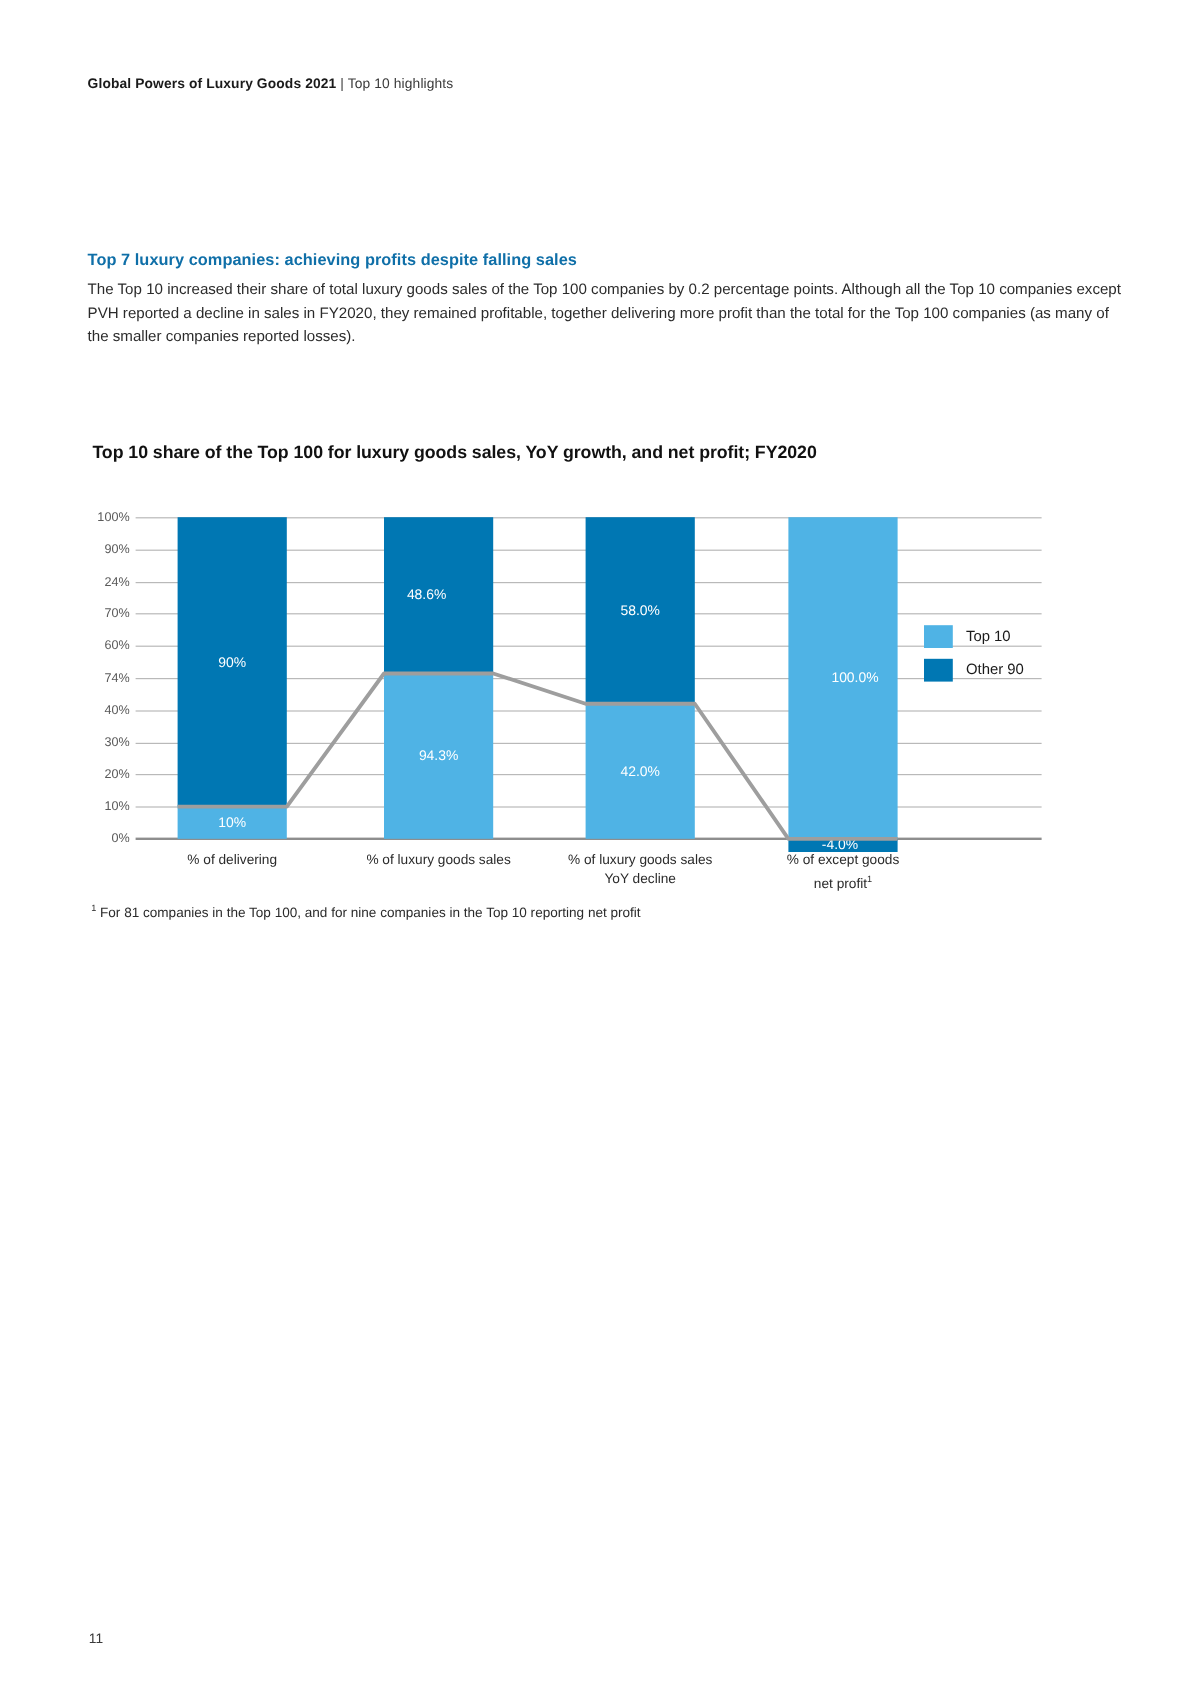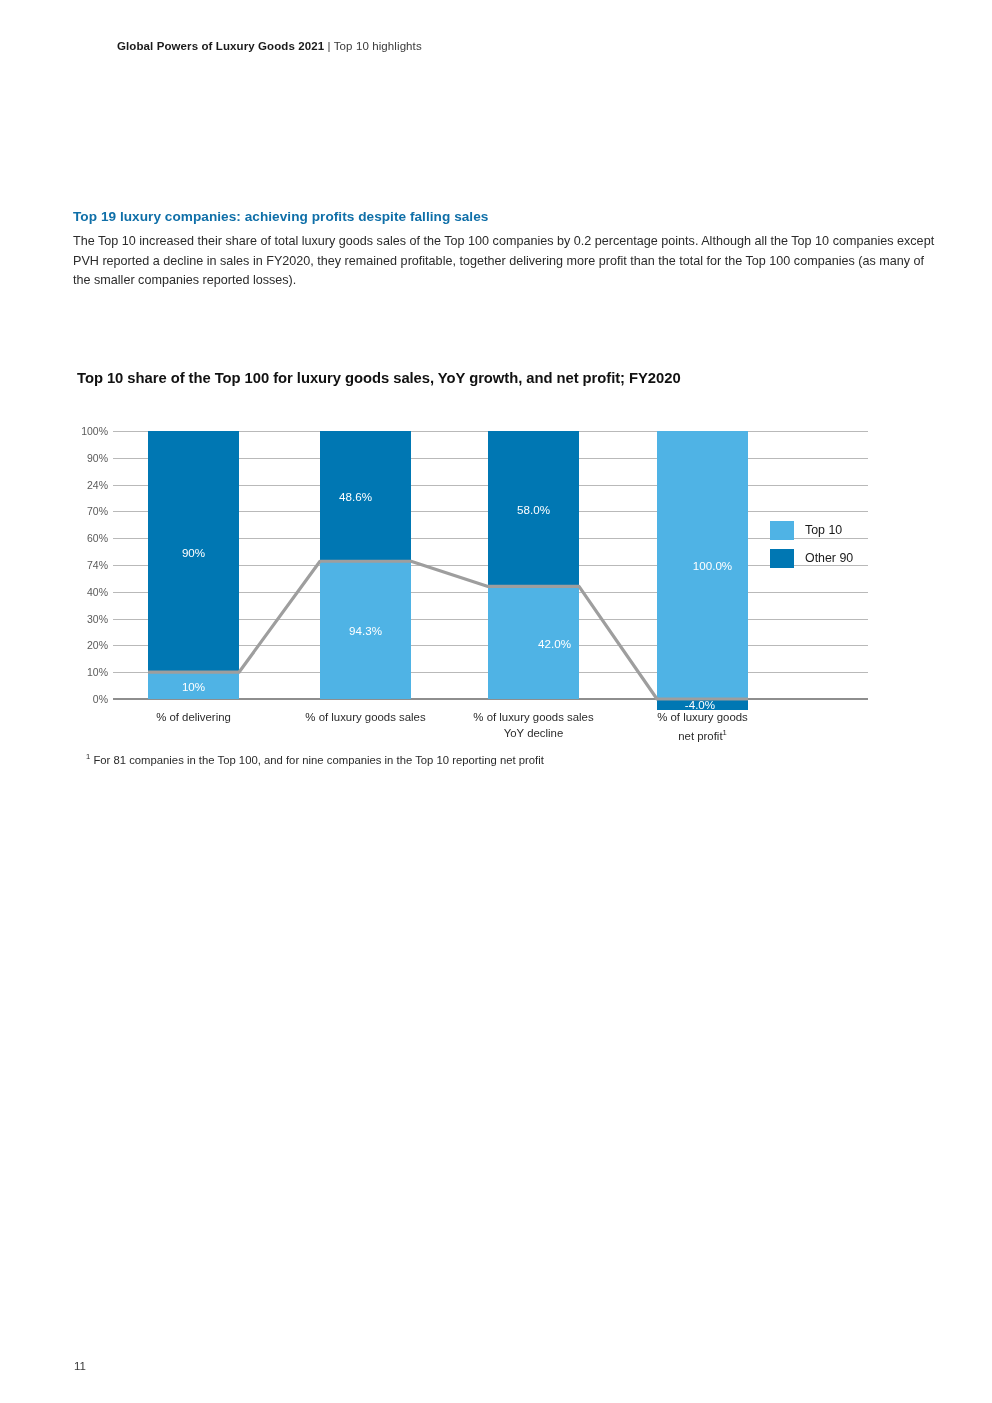--- a/index.html
+++ b/index.html
@@ -13,25 +13,24 @@
     position: relative;
     font-family: "Liberation Sans", sans-serif;
     color: #222222;
     overflow: hidden;
   }
 
   
   .doc-header {
     position: absolute;
     left: 73px;
-    top: 40px;
+    top: 64px;
     font-size: 11.5px;
     letter-spacing: 0.1px;
     white-space: nowrap;
-    margin-left: 44px;
   }
   .doc-header .bold { font-weight: bold; color: #1a1a1a; }
   .doc-header .sep  { color: #3a3a3a; font-weight: normal; }
   .doc-header .sub  { color: #3a3a3a; font-weight: normal; }
 
   
   .section-heading {
     position: absolute;
     left: 73px;
     top: 209px;
@@ -142,21 +141,21 @@
     margin-right: 11px;
   }
   .legend-text {
     font-size: 12.4px;
     color: #1a1a1a;
   }
 
   
   .footnote {
     position: absolute;
-    left: 86px;
+    left: 76px;
     top: 752px;
     font-size: 11.3px;
     color: #2b2b2b;
     white-space: nowrap;
   }
   .footnote sup { font-size: 7.6px; vertical-align: super; }
 
   
   .page-number {
     position: absolute;
@@ -168,21 +167,21 @@
 </style>
 </head>
 <body>
 
 <div class="doc-header">
   <span class="bold">Global Powers of Luxury Goods 2021</span>
   <span class="sep">|</span>
   <span class="sub">Top 10 highlights</span>
 </div>
 
-<div class="section-heading">Top 19 luxury companies: achieving profits despite falling sales</div>
+<div class="section-heading">Top 7 luxury companies: achieving profits despite falling sales</div>
 <div class="body-copy">The Top 10 increased their share of total luxury goods sales of the Top 100 companies by 0.2 percentage points. Although all the Top 10 companies except PVH reported a decline in sales in FY2020, they remained profitable, together delivering more profit than the total for the Top 100 companies (as many of the smaller companies reported losses).</div>
 
 <div class="chart-title">Top 10 share of the Top 100 for luxury goods sales, YoY growth, and net profit; FY2020</div>
 
 <div class="chart">
   <div id="chart-layer">
       <div class="zeroline" style="top: 698px;"></div>
       <div class="ytick" style="left: 62px; top: 699px;">0%</div>
       <div class="gridline" style="top: 672px;"></div>
       <div class="ytick" style="left: 62px; top: 672.2px;">10%</div>
@@ -206,21 +205,21 @@
       <div class="ytick" style="left: 62px; top: 431px;">100%</div>
       <div class="bar-seg" style="left: 148px; width: 91px; top: 672.2px; height: 26.8px; background: rgb(79, 179, 229);"></div>
       <div class="bar-label" style="left: 148px; width: 91px; top: 685.6px;">10%</div>
       <div class="bar-seg" style="left: 148px; width: 91px; top: 431px; height: 241.2px; background: rgb(0, 119, 179);"></div>
       <div class="bar-label" style="left: 148px; width: 91px; top: 551.6px;">90%</div>
       <div class="bar-seg" style="left: 320px; width: 91px; top: 561.248px; height: 137.752px; background: rgb(79, 179, 229);"></div>
       <div class="bar-label" style="left: 320px; width: 91px; top: 630.124px;">94.3%</div>
       <div class="bar-seg" style="left: 320px; width: 91px; top: 431px; height: 130.248px; background: rgb(0, 119, 179);"></div>
       <div class="bar-label" style="left: 320px; width: 71px; top: 496.124px;">48.6%</div>
       <div class="bar-seg" style="left: 488px; width: 91px; top: 586.44px; height: 112.56px; background: rgb(79, 179, 229);"></div>
-      <div class="bar-label" style="left: 488px; width: 91px; top: 642.72px; padding-left: 21px;">42.0%</div>
+      <div class="bar-label" style="left: 488px; width: 91px; top: 642.72px;">42.0%</div>
       <div class="bar-seg" style="left: 488px; width: 91px; top: 431px; height: 155.44px; background: rgb(0, 119, 179);"></div>
       <div class="bar-label" style="left: 488px; width: 91px; top: 508.72px;">58.0%</div>
       <div class="bar-seg" style="left: 657px; width: 91px; top: 431px; height: 268px; background: rgb(79, 179, 229);"></div>
       <div class="bar-label" style="left: 657px; width: 111px; top: 565px;">100.0%</div>
       <div class="bar-seg" style="left: 657px; width: 91px; top: 699px; height: 10.72px; background: rgb(0, 119, 179);"></div>
       <div class="bar-label" style="left: 657px; width: 86px; top: 704.36px;">-4.0%</div>
     </div>
 
   <svg class="connector" width="992" height="1403">
     <polyline id="connector-path" fill="none" stroke="#9e9e9e" stroke-width="3.2" stroke-linejoin="round" stroke-linecap="butt" points="148,672.2 239,672.2 320,561.248 411,561.248 488,586.44 579,586.44 657,699 748,699"></polyline>
@@ -231,21 +230,21 @@
         <div>% of delivering</div>
       </div>
       <div class="xlabel" style="left: 260.5px; width: 210px; top: 709px;">
         <div>% of luxury goods sales</div>
       </div>
       <div class="xlabel" style="left: 428.5px; width: 210px; top: 709px;">
         <div>% of luxury goods sales</div>
         <div>YoY decline</div>
       </div>
       <div class="xlabel" style="left: 597.5px; width: 210px; top: 709px;">
-        <div>% of luxury goods</div>
+        <div>% of except goods</div>
         <div>net profit<sup>1</sup></div>
       </div>
     </div>
 
   <div class="legend">
     <div class="legend-row">
       <span class="legend-swatch" id="sw-0" style="background: rgb(79, 179, 229);"></span>
       <span class="legend-text">Top 10</span>
     </div>
     <div class="legend-row">

